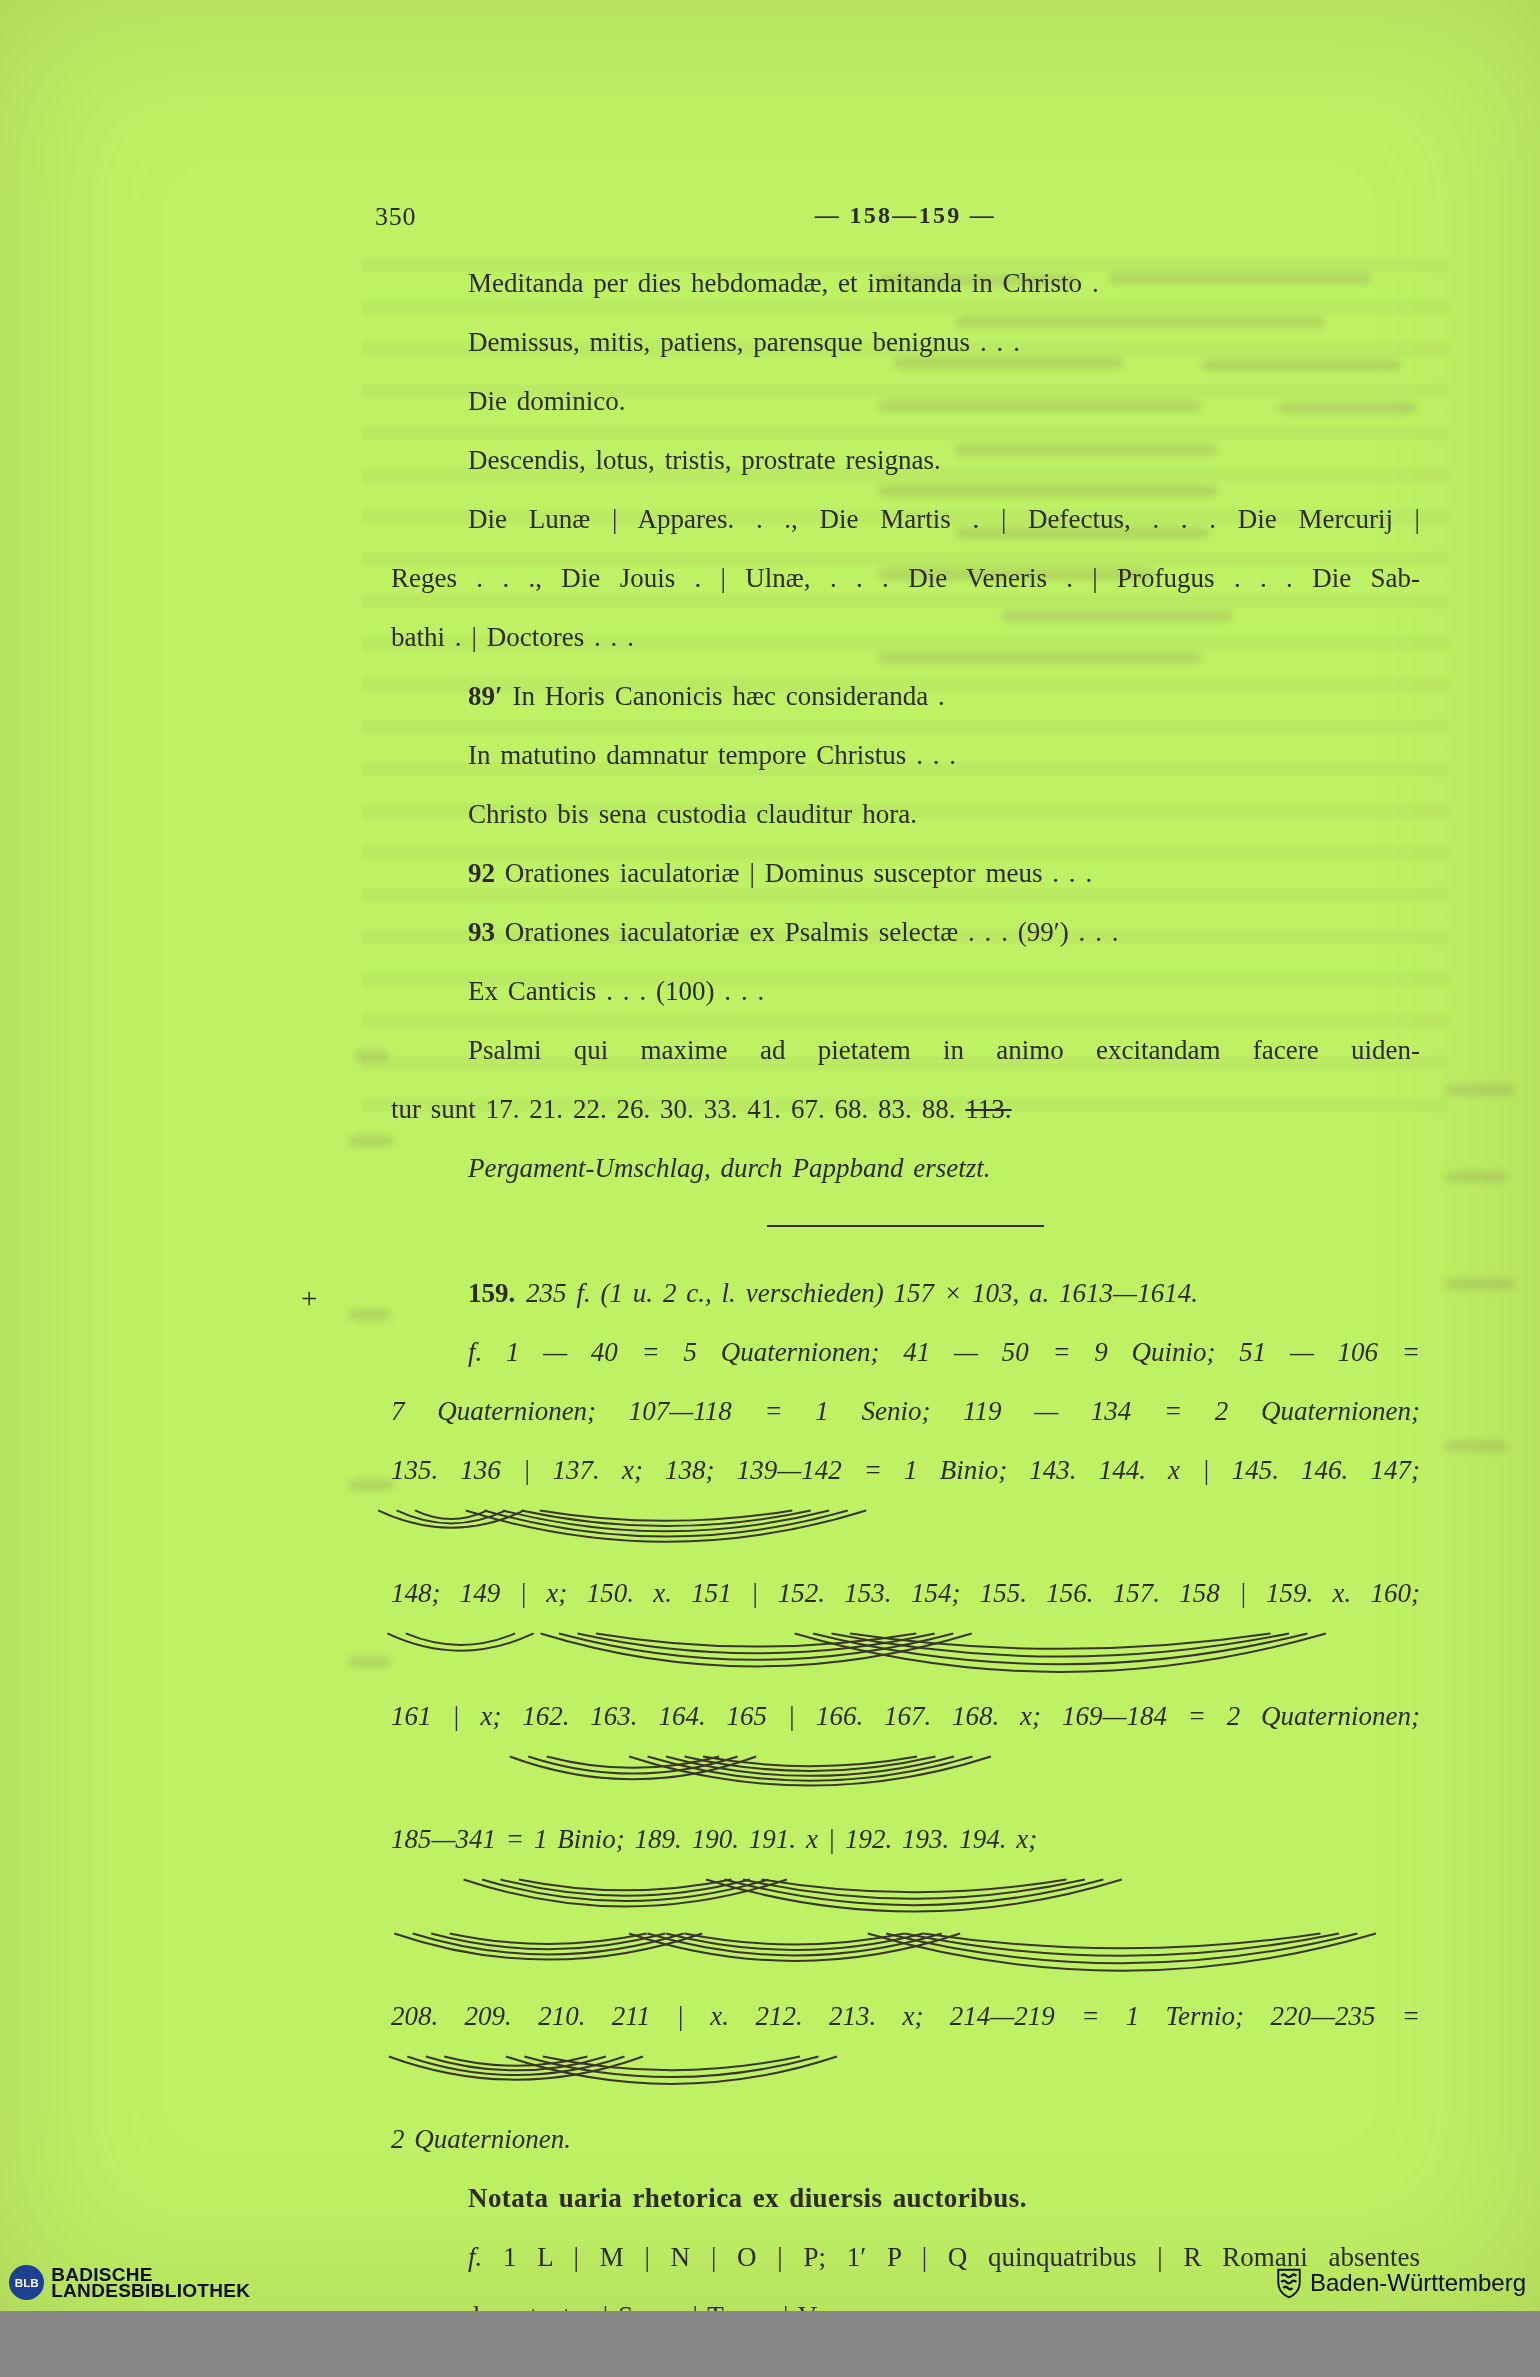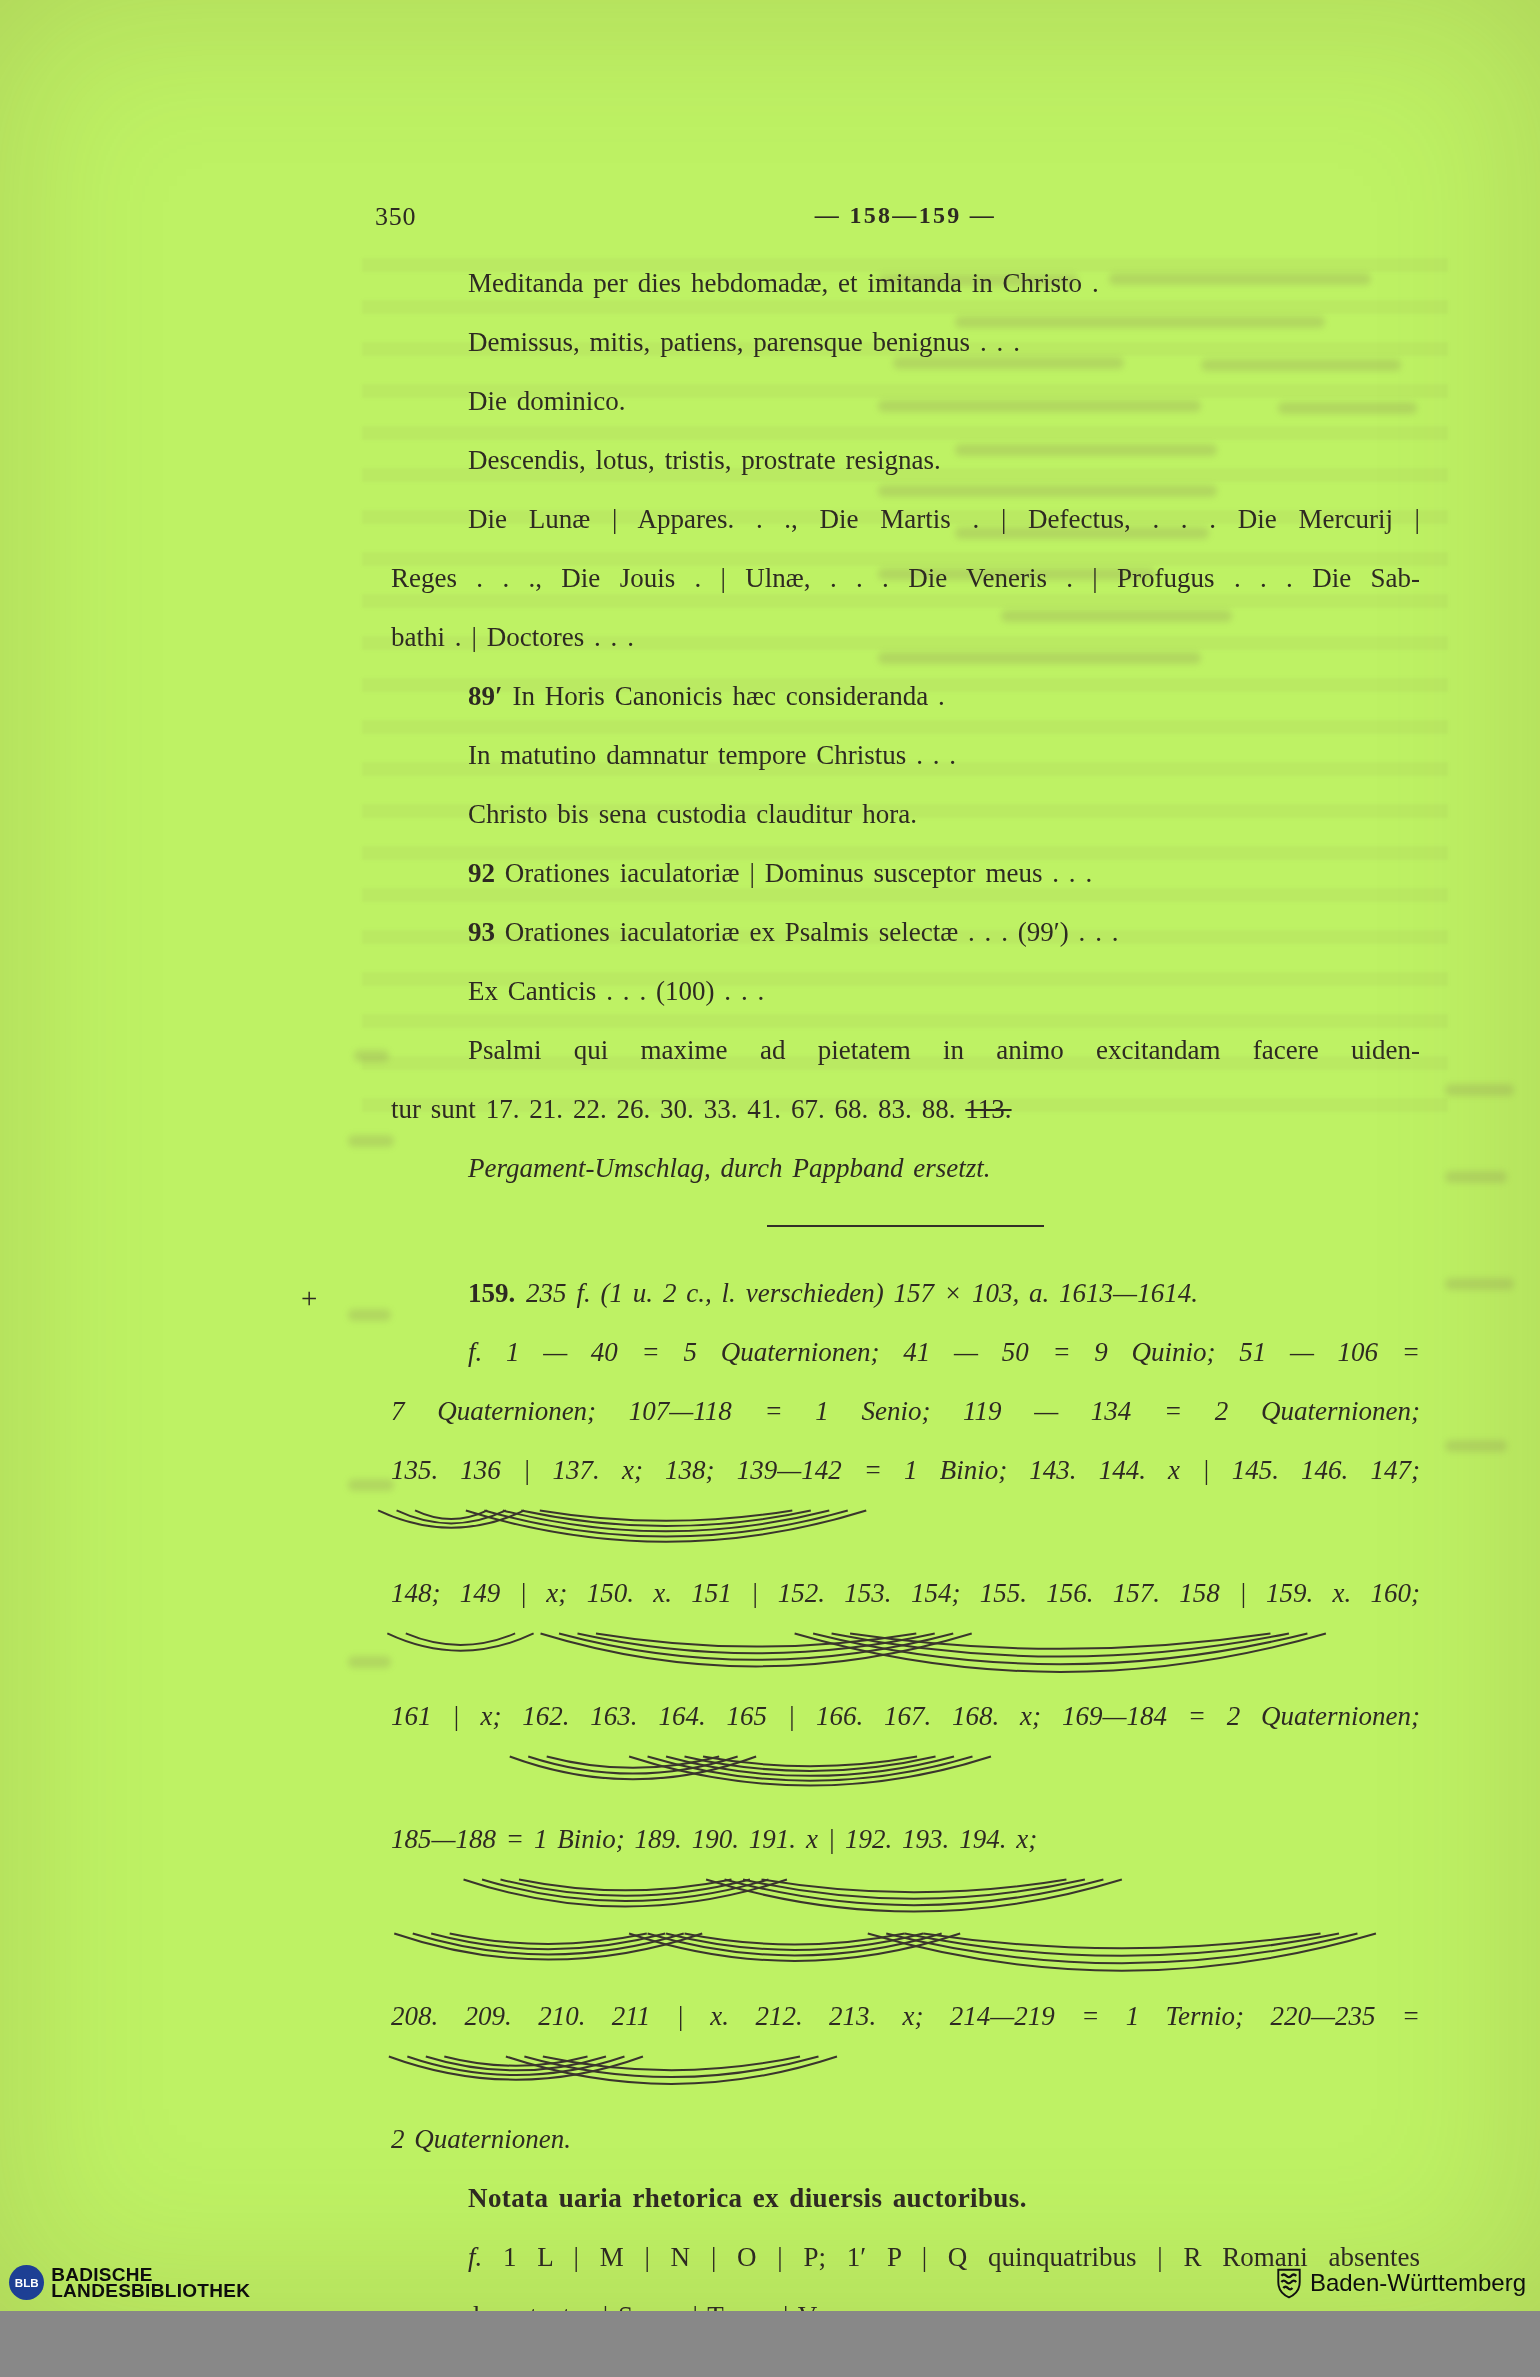--- a/index.html
+++ b/index.html
@@ -155,21 +155,21 @@
           <path d="M 175 3 Q 335 62.2 495 3" fill="none" stroke="#3a352c" stroke-width="2.6"></path>
           <path d="M 199 3 Q 335 47.400000000000006 471 3" fill="none" stroke="#3a352c" stroke-width="2.6"></path>
           <path d="M 223 3 Q 335 32.6 447 3" fill="none" stroke="#3a352c" stroke-width="2.6"></path>
           <path d="M 330 3 Q 565 78.7 800 3" fill="none" stroke="#3a352c" stroke-width="2.6"></path>
           <path d="M 354 3 Q 565 66.08333333333334 776 3" fill="none" stroke="#3a352c" stroke-width="2.6"></path>
           <path d="M 378 3 Q 565 53.466666666666676 752 3" fill="none" stroke="#3a352c" stroke-width="2.6"></path>
           <path d="M 402 3 Q 565 40.85 728 3" fill="none" stroke="#3a352c" stroke-width="2.6"></path>
           <path d="M 426 3 Q 565 28.233333333333338 704 3" fill="none" stroke="#3a352c" stroke-width="2.6"></path>
         </svg>
 
-      <p>185—188 = 1 Binio; 189. 190. 191. x | 192. 193. 194. x;</p>
+      <p>185—341 = 1 Binio; 189. 190. 191. x | 192. 193. 194. x;</p>
       <svg class="arcs" viewBox="0 0 1378 62">
           <path d="M 115 3 Q 325 73.2 535 3" fill="none" stroke="#3a352c" stroke-width="2.6"></path>
           <path d="M 139 3 Q 325 59.160000000000004 511 3" fill="none" stroke="#3a352c" stroke-width="2.6"></path>
           <path d="M 163 3 Q 325 45.12 487 3" fill="none" stroke="#3a352c" stroke-width="2.6"></path>
           <path d="M 187 3 Q 325 31.080000000000002 463 3" fill="none" stroke="#3a352c" stroke-width="2.6"></path>
           <path d="M 430 3 Q 700 86.4 970 3" fill="none" stroke="#3a352c" stroke-width="2.6"></path>
           <path d="M 454 3 Q 700 69.72000000000001 946 3" fill="none" stroke="#3a352c" stroke-width="2.6"></path>
           <path d="M 478 3 Q 700 53.04 922 3" fill="none" stroke="#3a352c" stroke-width="2.6"></path>
           <path d="M 502 3 Q 700 36.36000000000001 898 3" fill="none" stroke="#3a352c" stroke-width="2.6"></path>
         </svg>

